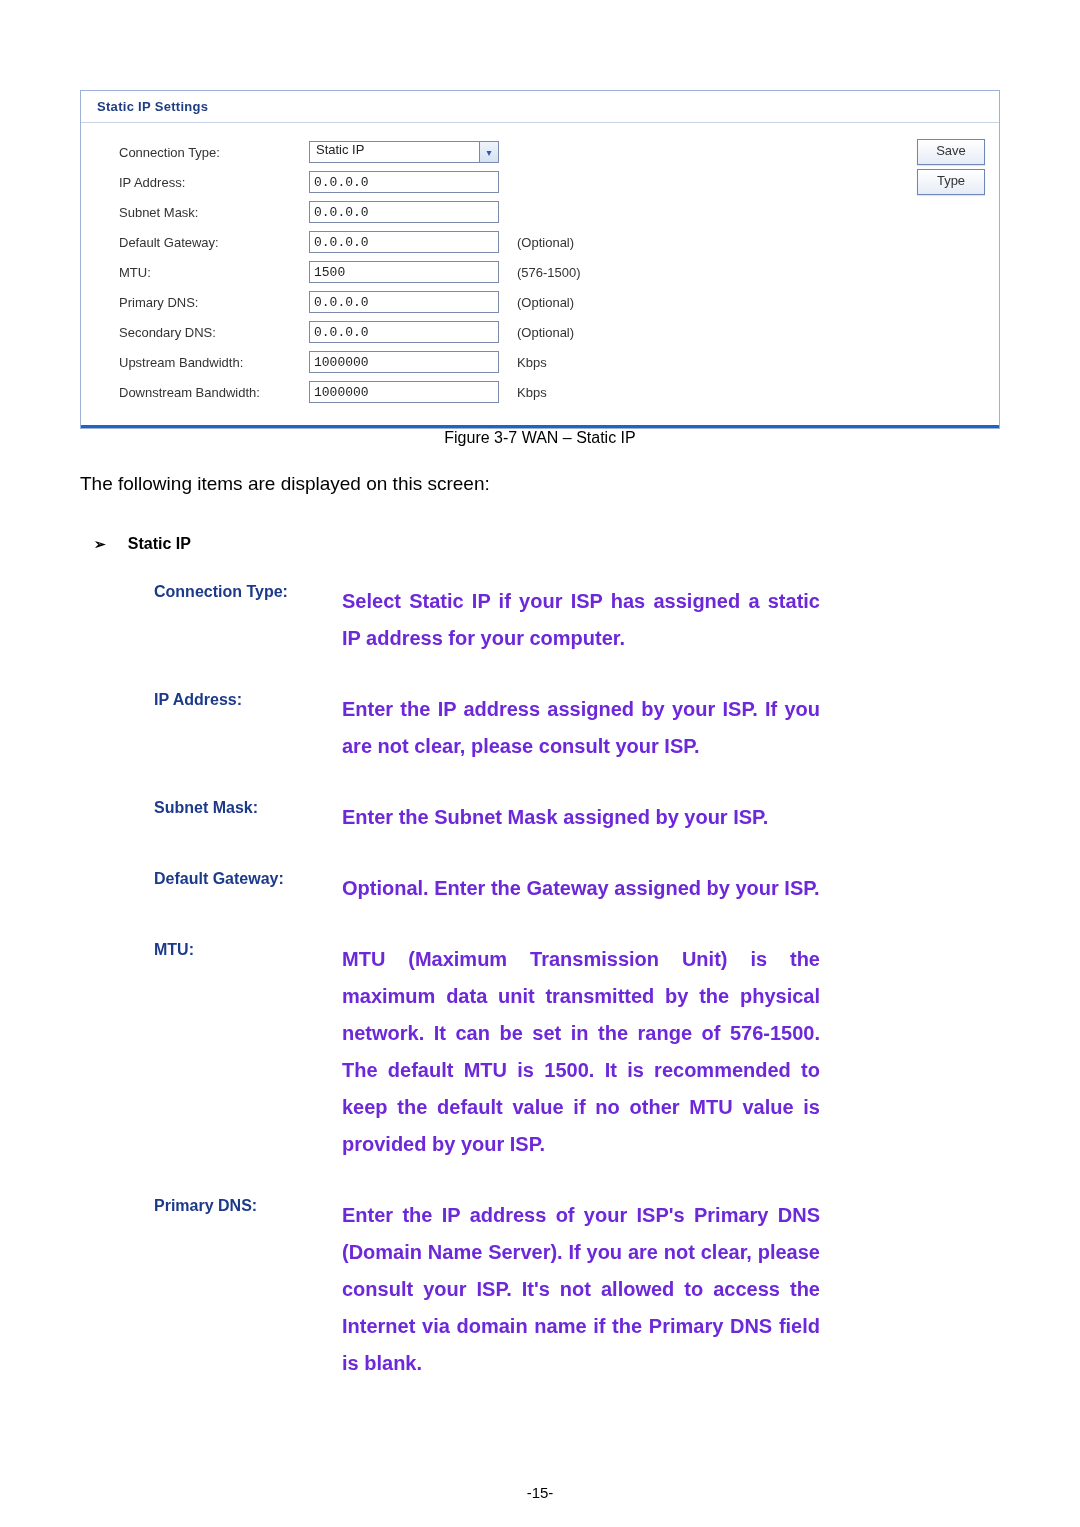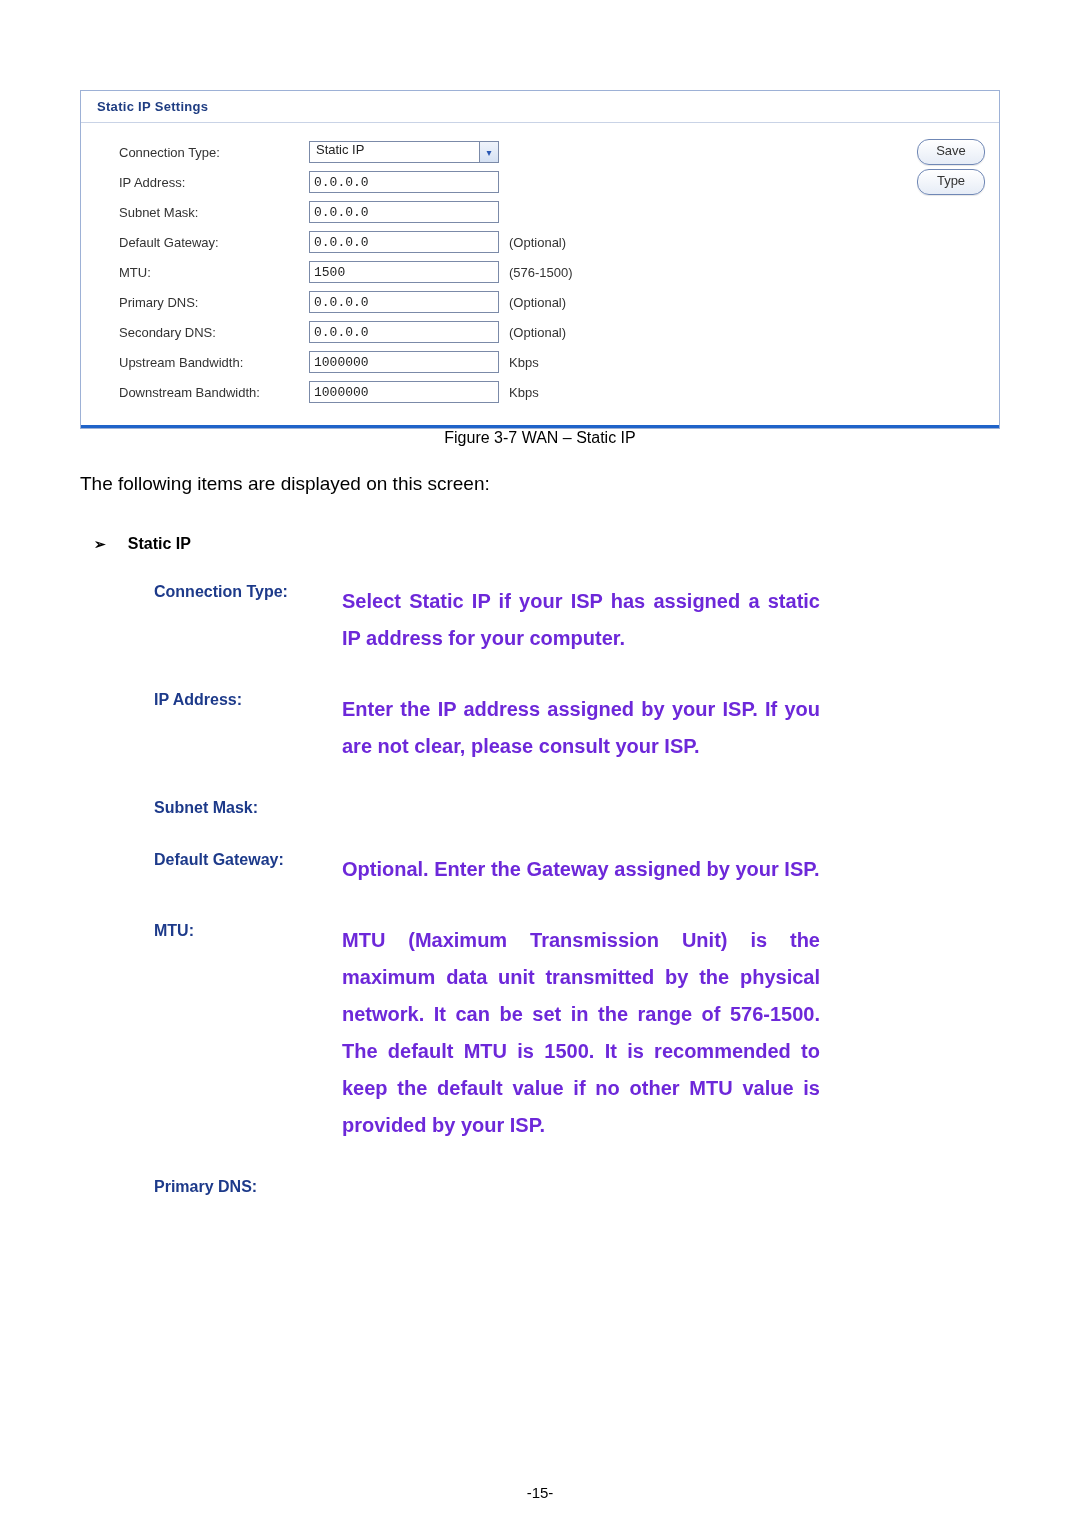--- a/index.html
+++ b/index.html
@@ -83,38 +83,38 @@
     height: 20px;
     background: linear-gradient(#f0f4fb, #d5e1f3);
     border-left: 1px solid #7b8aa8;
     display: flex;
     align-items: center;
     justify-content: center;
     color: #2a58b3;
     font-size: 10px;
   }
   .form-hint {
-    margin-left: 10px;
+    margin-left: 18px;
     color: #333;
     font-size: 13px;
   }
   
   .btn-col {
     position: absolute;
     right: 14px;
     top: 48px;
     display: flex;
     flex-direction: column;
     gap: 4px;
   }
   .ui-btn {
     width: 66px;
     height: 24px;
     border: 1px solid #6f87b5;
-    border-radius: 12px;
+    border-radius: 0;
     background: linear-gradient(#ffffff, #e6ecf6);
     font-family: Verdana, Arial, sans-serif;
     font-size: 13px;
     color: #333;
     text-align: center;
     line-height: 22px;
     cursor: pointer;
     box-shadow: 0 1px 1px rgba(0,0,0,0.1);
   }
   
@@ -276,28 +276,30 @@
     <div class="def-row">
       <div class="def-term">Connection Type:</div>
       <div class="def-desc">Select Static IP if your ISP has assigned a static IP address for your computer.</div>
     </div>
     <div class="def-row">
       <div class="def-term">IP Address:</div>
       <div class="def-desc">Enter the IP address assigned by your ISP. If you are not clear, please consult your ISP.</div>
     </div>
     <div class="def-row">
       <div class="def-term">Subnet Mask:</div>
+      <div class="def-desc">Enter the Subnet Mask assigned by your ISP.</div>
     </div>
     <div class="def-row">
       <div class="def-term">Default Gateway:</div>
       <div class="def-desc">Optional. Enter the Gateway assigned by your ISP.</div>
     </div>
     <div class="def-row">
       <div class="def-term">MTU:</div>
       <div class="def-desc">MTU (Maximum Transmission Unit) is the maximum data unit transmitted by the physical network. It can be set in the range of 576-1500. The default MTU is 1500. It is recommended to keep the default value if no other MTU value is provided by your ISP.</div>
     </div>
     <div class="def-row">
       <div class="def-term">Primary DNS:</div>
+      <div class="def-desc">Enter the IP address of your ISP's Primary DNS (Domain Name Server). If you are not clear, please consult your ISP. It's not allowed to access the Internet via domain name if the Primary DNS field is blank.</div>
     </div>
   </div>
 
   <div class="page-number">-15-</div>
 </div>
 
 </body></html>

